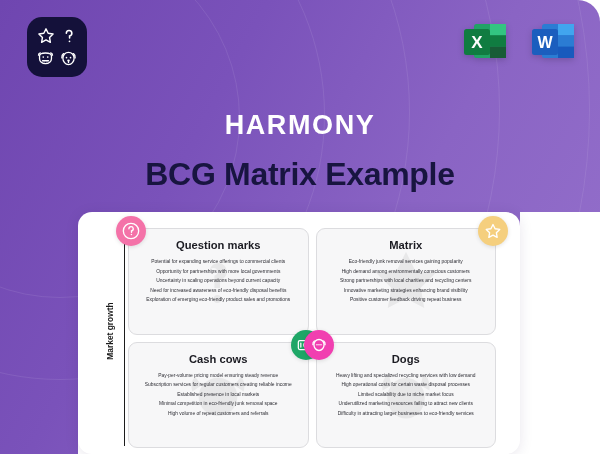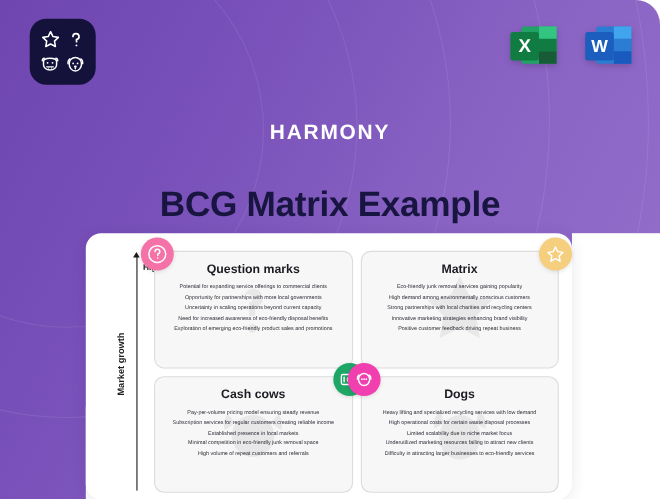--- a/index.html
+++ b/index.html
@@ -79,27 +79,27 @@
   }
   .office-icon { width: 54px; height: 54px; position: relative; }
   .office-icon svg { display:block; filter: drop-shadow(0 2px 3px rgba(0,0,0,0.18)); }
 
   
   .brand-title {
     position: absolute;
     left: 0; right: 0; top: 110px;
     text-align: center;
     color: #ffffff;
-    font-size: 19px;
+    font-size: 27px;
     font-weight: bold;
     letter-spacing: 1.6px;
   }
   .slide-title {
     position: absolute;
-    left: 0; right: 0; top: 167px;
+    left: 0; right: 0; top: 156px;
     text-align: center;
     color: #181540;
     font-size: 32px;
     font-weight: bold;
     letter-spacing: -0.3px;
   }
 
   
   .card {
     position: absolute;
@@ -147,21 +147,21 @@
     font-weight: bold;
     color: #1c1c1c;
     transform: rotate(-90deg);
     transform-origin: center center;
     white-space: nowrap;
   }
 
   
   .grid {
     position: absolute;
-    left: 62px; top: 16px;
+    left: 50px; top: 16px;
     width: 368px; height: 220px;
     display: grid;
     grid-template-columns: 1fr 1fr;
     grid-template-rows: 1fr 1fr;
     gap: 7px;
   }
   .quad {
     position: relative;
     background: #f7f7f8;
     border: 1px solid #dcdcdf;

